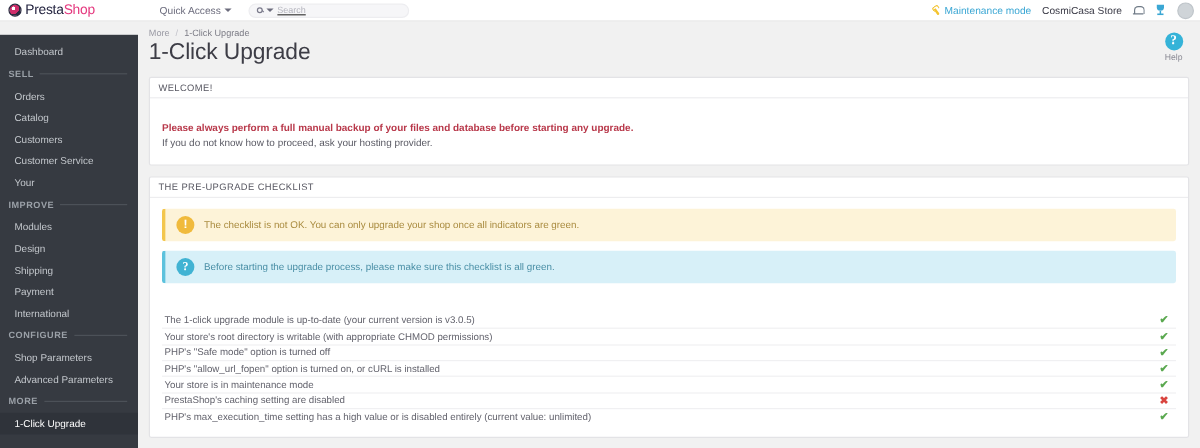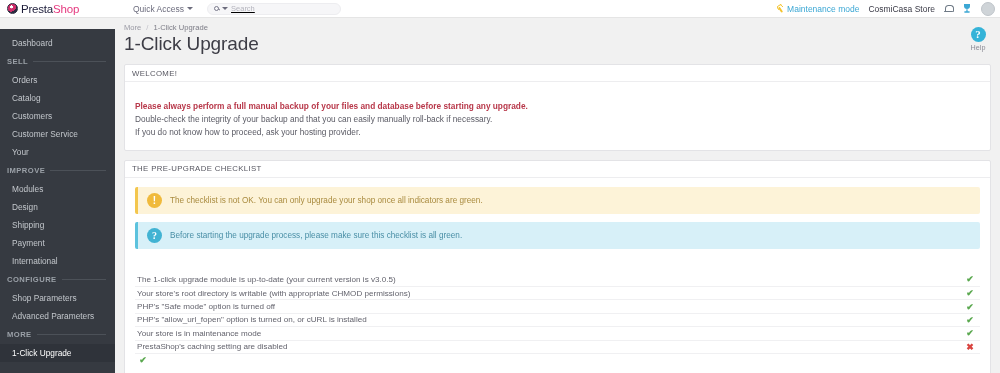--- a/index.html
+++ b/index.html
@@ -326,21 +326,20 @@
   <div class="helpbtn">
     <div class="help-circle">?</div>
     <div class="help-lbl">Help</div>
   </div>
 
   <div class="panel">
     <div class="panel-head">WELCOME!</div>
     <div class="panel-body">
       <div class="wtext">
         <span class="warn">Please always perform a full manual backup of your files and database before starting any upgrade.</span>
-        <span class="ln">Double-check the integrity of your backup and that you can easily manually roll-back if necessary.</span>
         <span class="ln">If you do not know how to proceed, ask your hosting provider.</span>
       </div>
     </div>
   </div>
 
   <div class="panel">
     <div class="panel-head">THE PRE-UPGRADE CHECKLIST</div>
     <div class="panel-body">
 
       <div class="alert alert-warn">
@@ -372,19 +371,20 @@
           </div>
           <div class="check-row">
             <span class="check-lbl">Your store is in maintenance mode</span>
             <span class="mark ok">✔</span>
           </div>
           <div class="check-row">
             <span class="check-lbl">PrestaShop's caching setting are disabled</span>
             <span class="mark no">✖</span>
           </div>
           <div class="check-row">
+            <span class="check-lbl">PHP's max_execution_time setting has a high value or is disabled entirely (current value: unlimited)</span>
             <span class="mark ok">✔</span>
           </div>
         </div>
     </div>
   </div>
 
 </div>
 
 </body></html>

